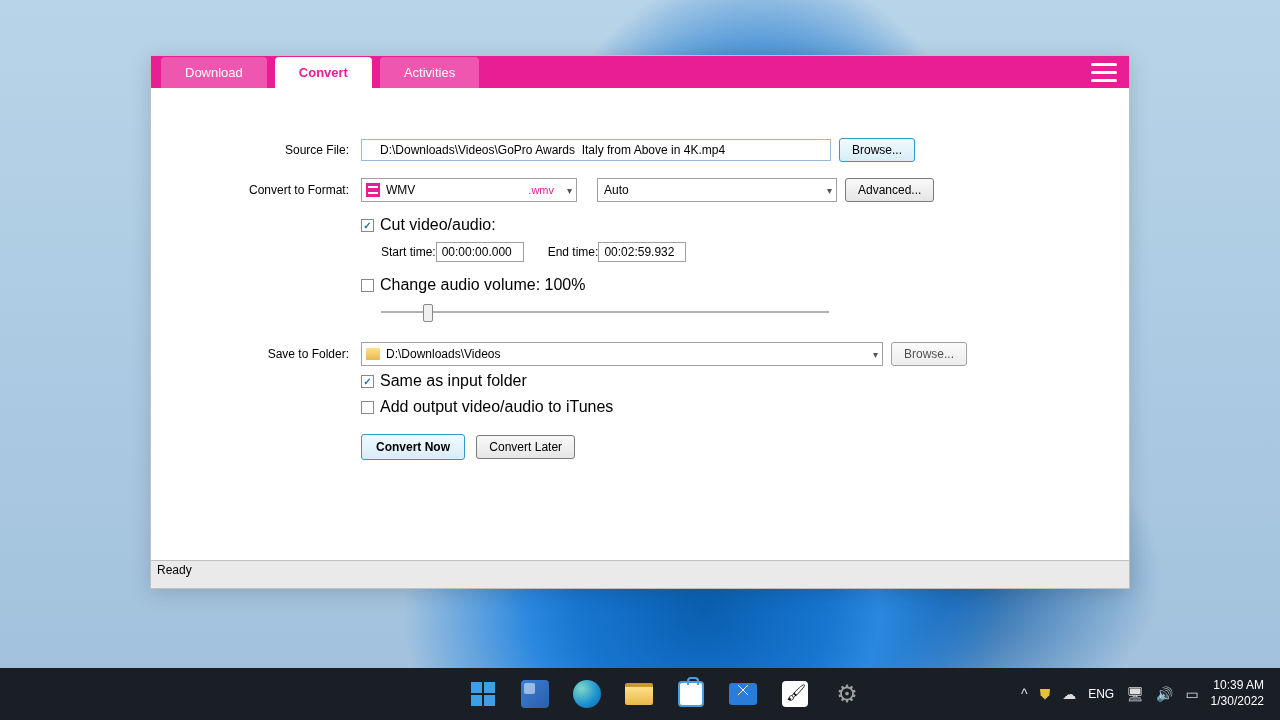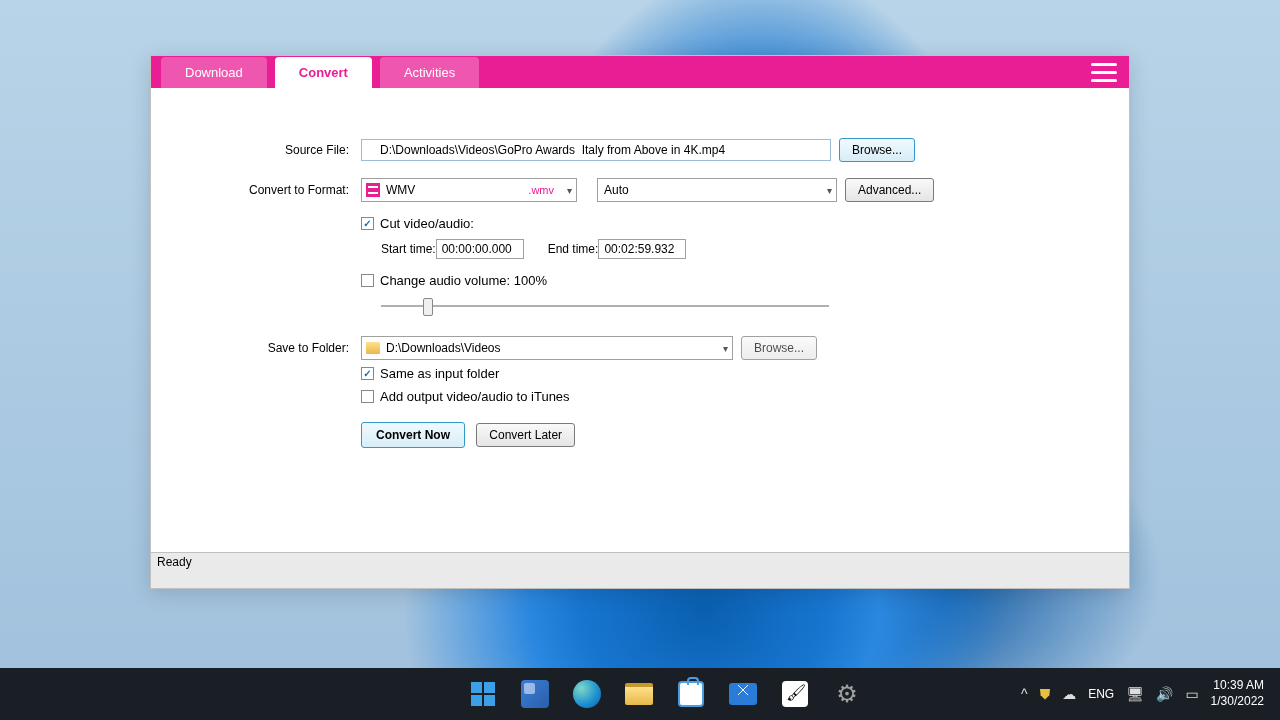--- a/index.html
+++ b/index.html
@@ -175,21 +175,21 @@
 .quality-select::after {
   content: '▾';
   position: absolute;
   right: 4px;
   font-size: 10px;
   color: #555;
 }
 .check-row {
   display: flex;
   align-items: center;
-  font-size: 13px;
+  font-size: 16px;
   margin-bottom: 8px;
 }
 .check {
   width: 13px;
   height: 13px;
   border: 1px solid #888;
   margin-right: 6px;
   display: inline-flex;
   align-items: center;
   justify-content: center;
@@ -229,21 +229,21 @@
   height: 18px;
   background: #f0f0f0;
   border: 1px solid #888;
   border-radius: 2px;
 }
 .folder-select {
   display: inline-flex;
   align-items: center;
   border: 1px solid #a0a0a0;
   height: 24px;
-  width: 372px;
+  width: 522px;
   padding: 0 18px 0 4px;
   position: relative;
   background: #fff;
   font-size: 12px;
 }
 .folder-select::after {
   content: '▾';
   position: absolute;
   right: 4px;
   font-size: 10px;
@@ -256,21 +256,21 @@
   border-radius: 1px;
   margin-right: 6px;
 }
 .btn-primary {
   font-weight: bold;
   height: 26px;
   padding: 0 14px;
 }
 .action-row { margin-left: 150px; margin-top: 18px; }
 .status-bar {
-  height: 36px;
+  height: 28px;
   background: #eaeaea;
   border-top: 1px solid #c0c0c0;
   padding: 2px 6px;
   font-size: 12px;
 }
 .taskbar {
   position: absolute;
   bottom: 0;
   left: 0;
   right: 0;

